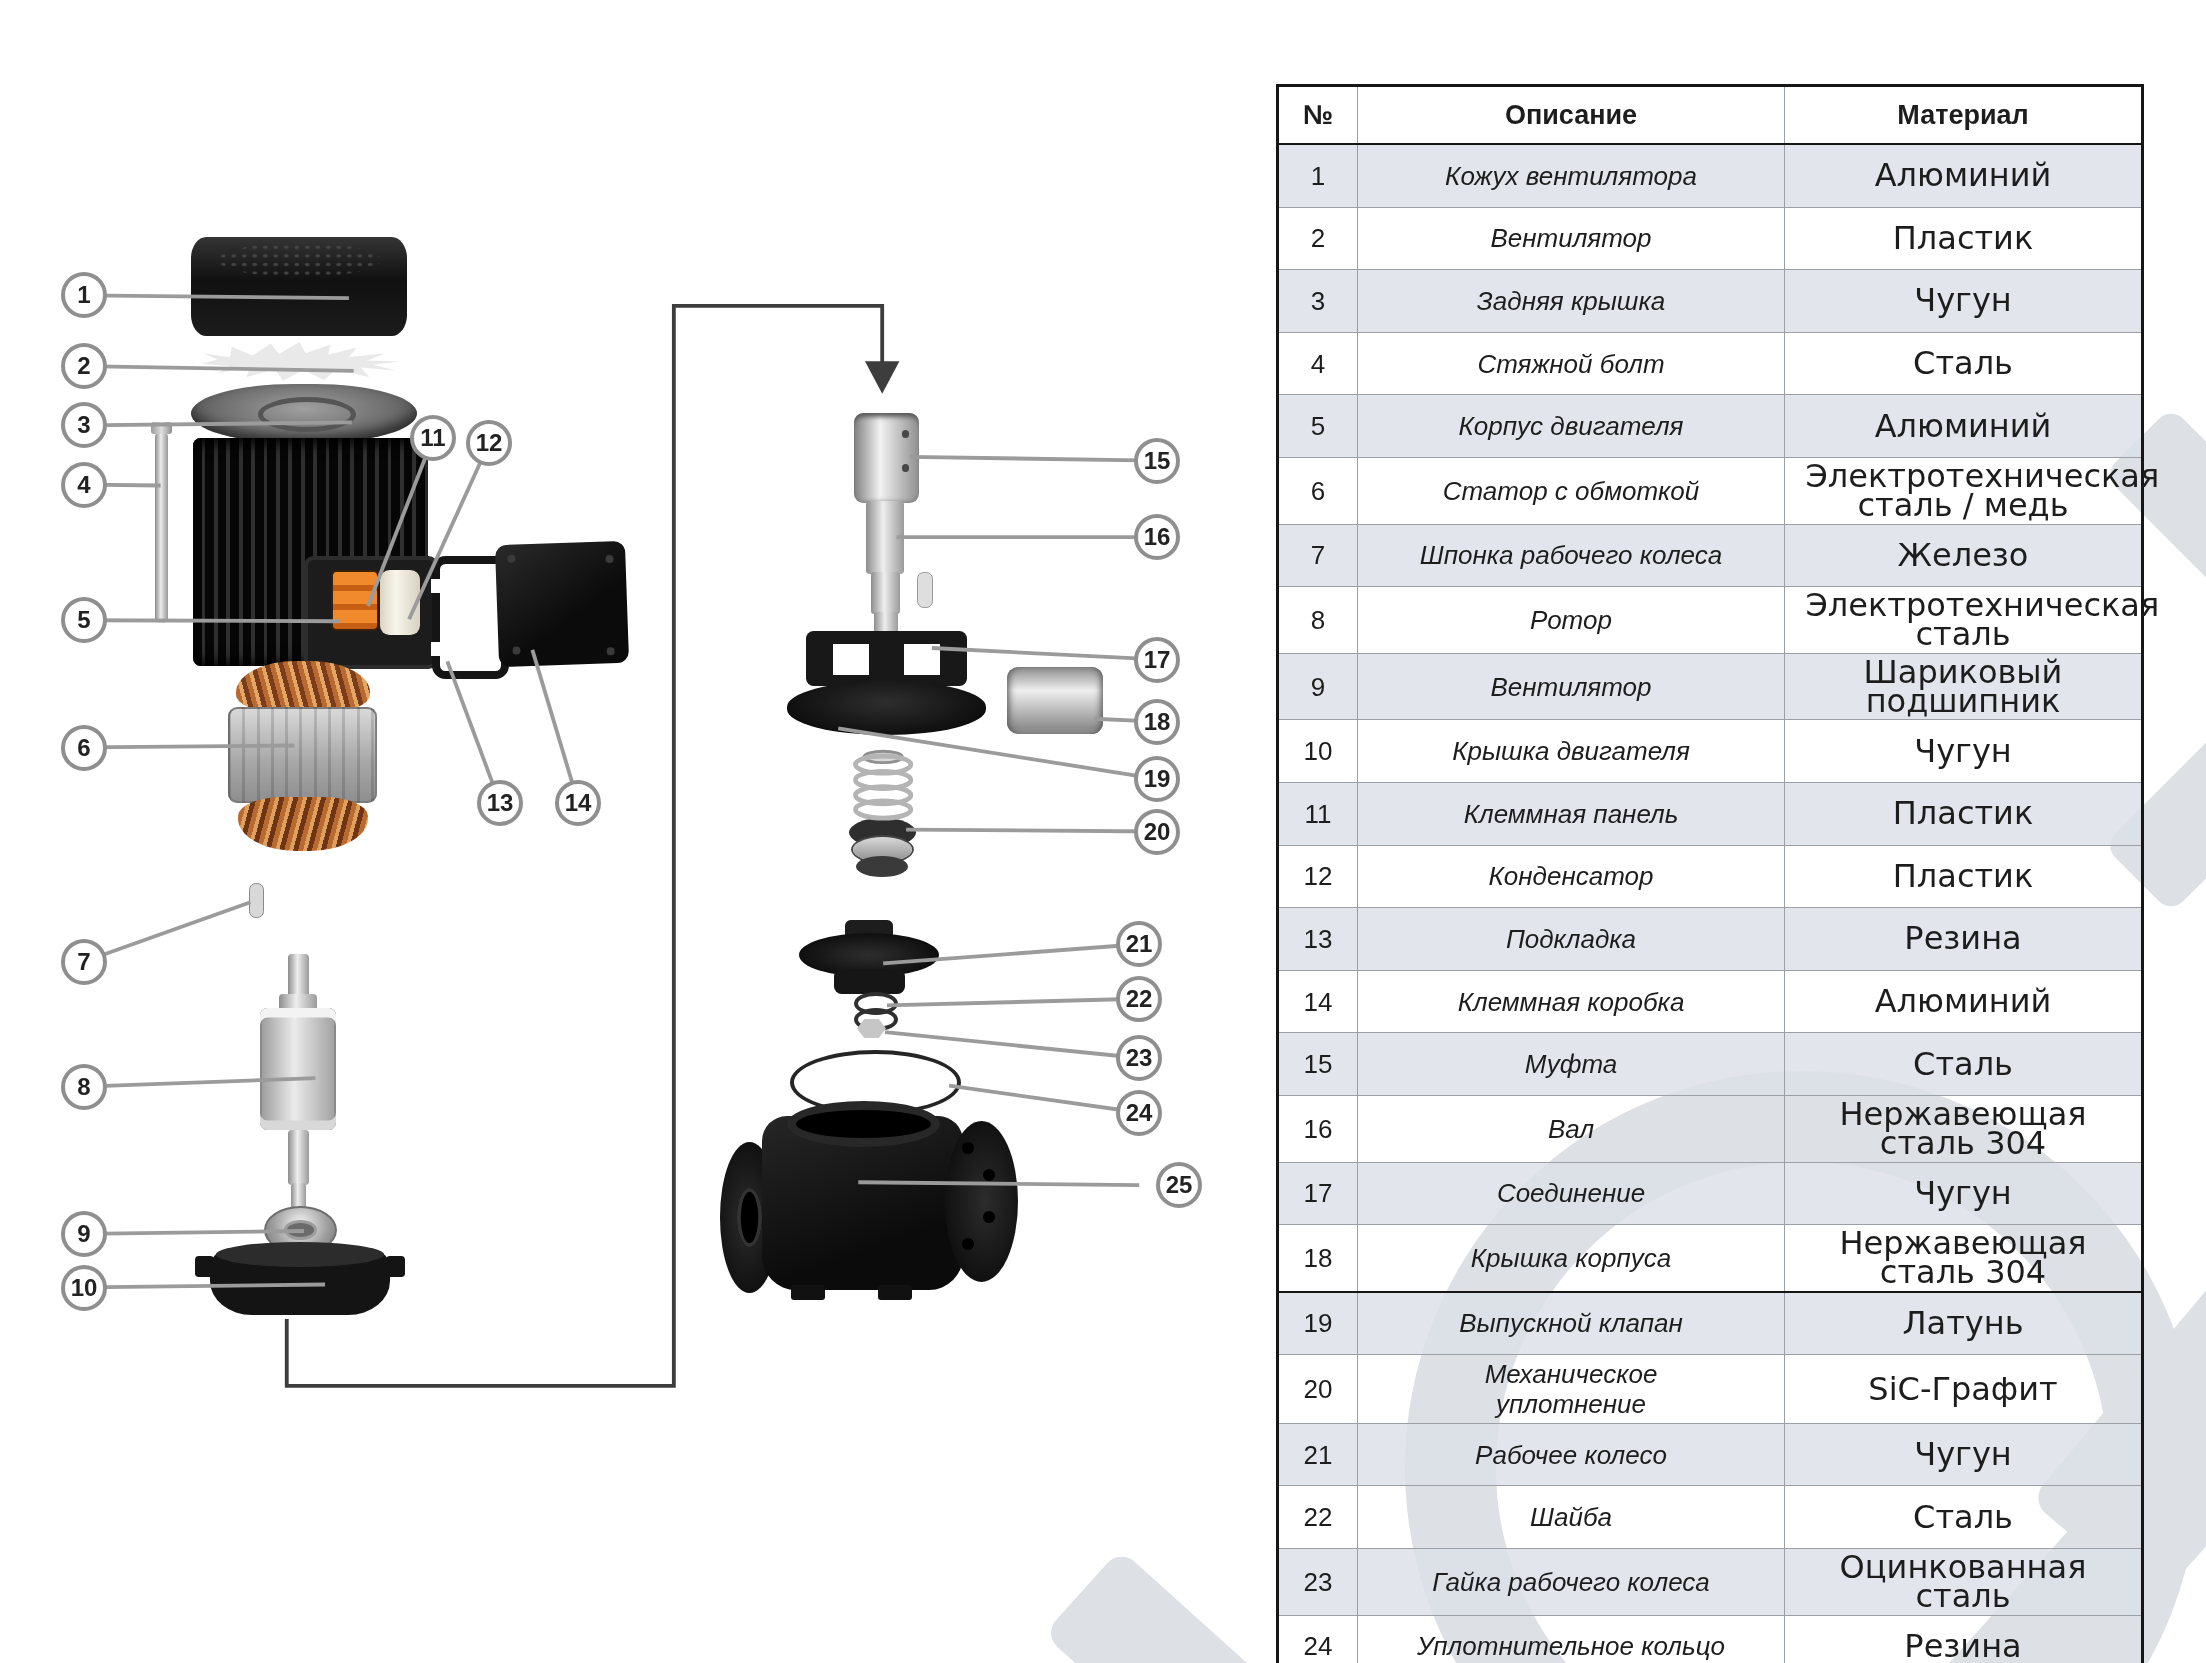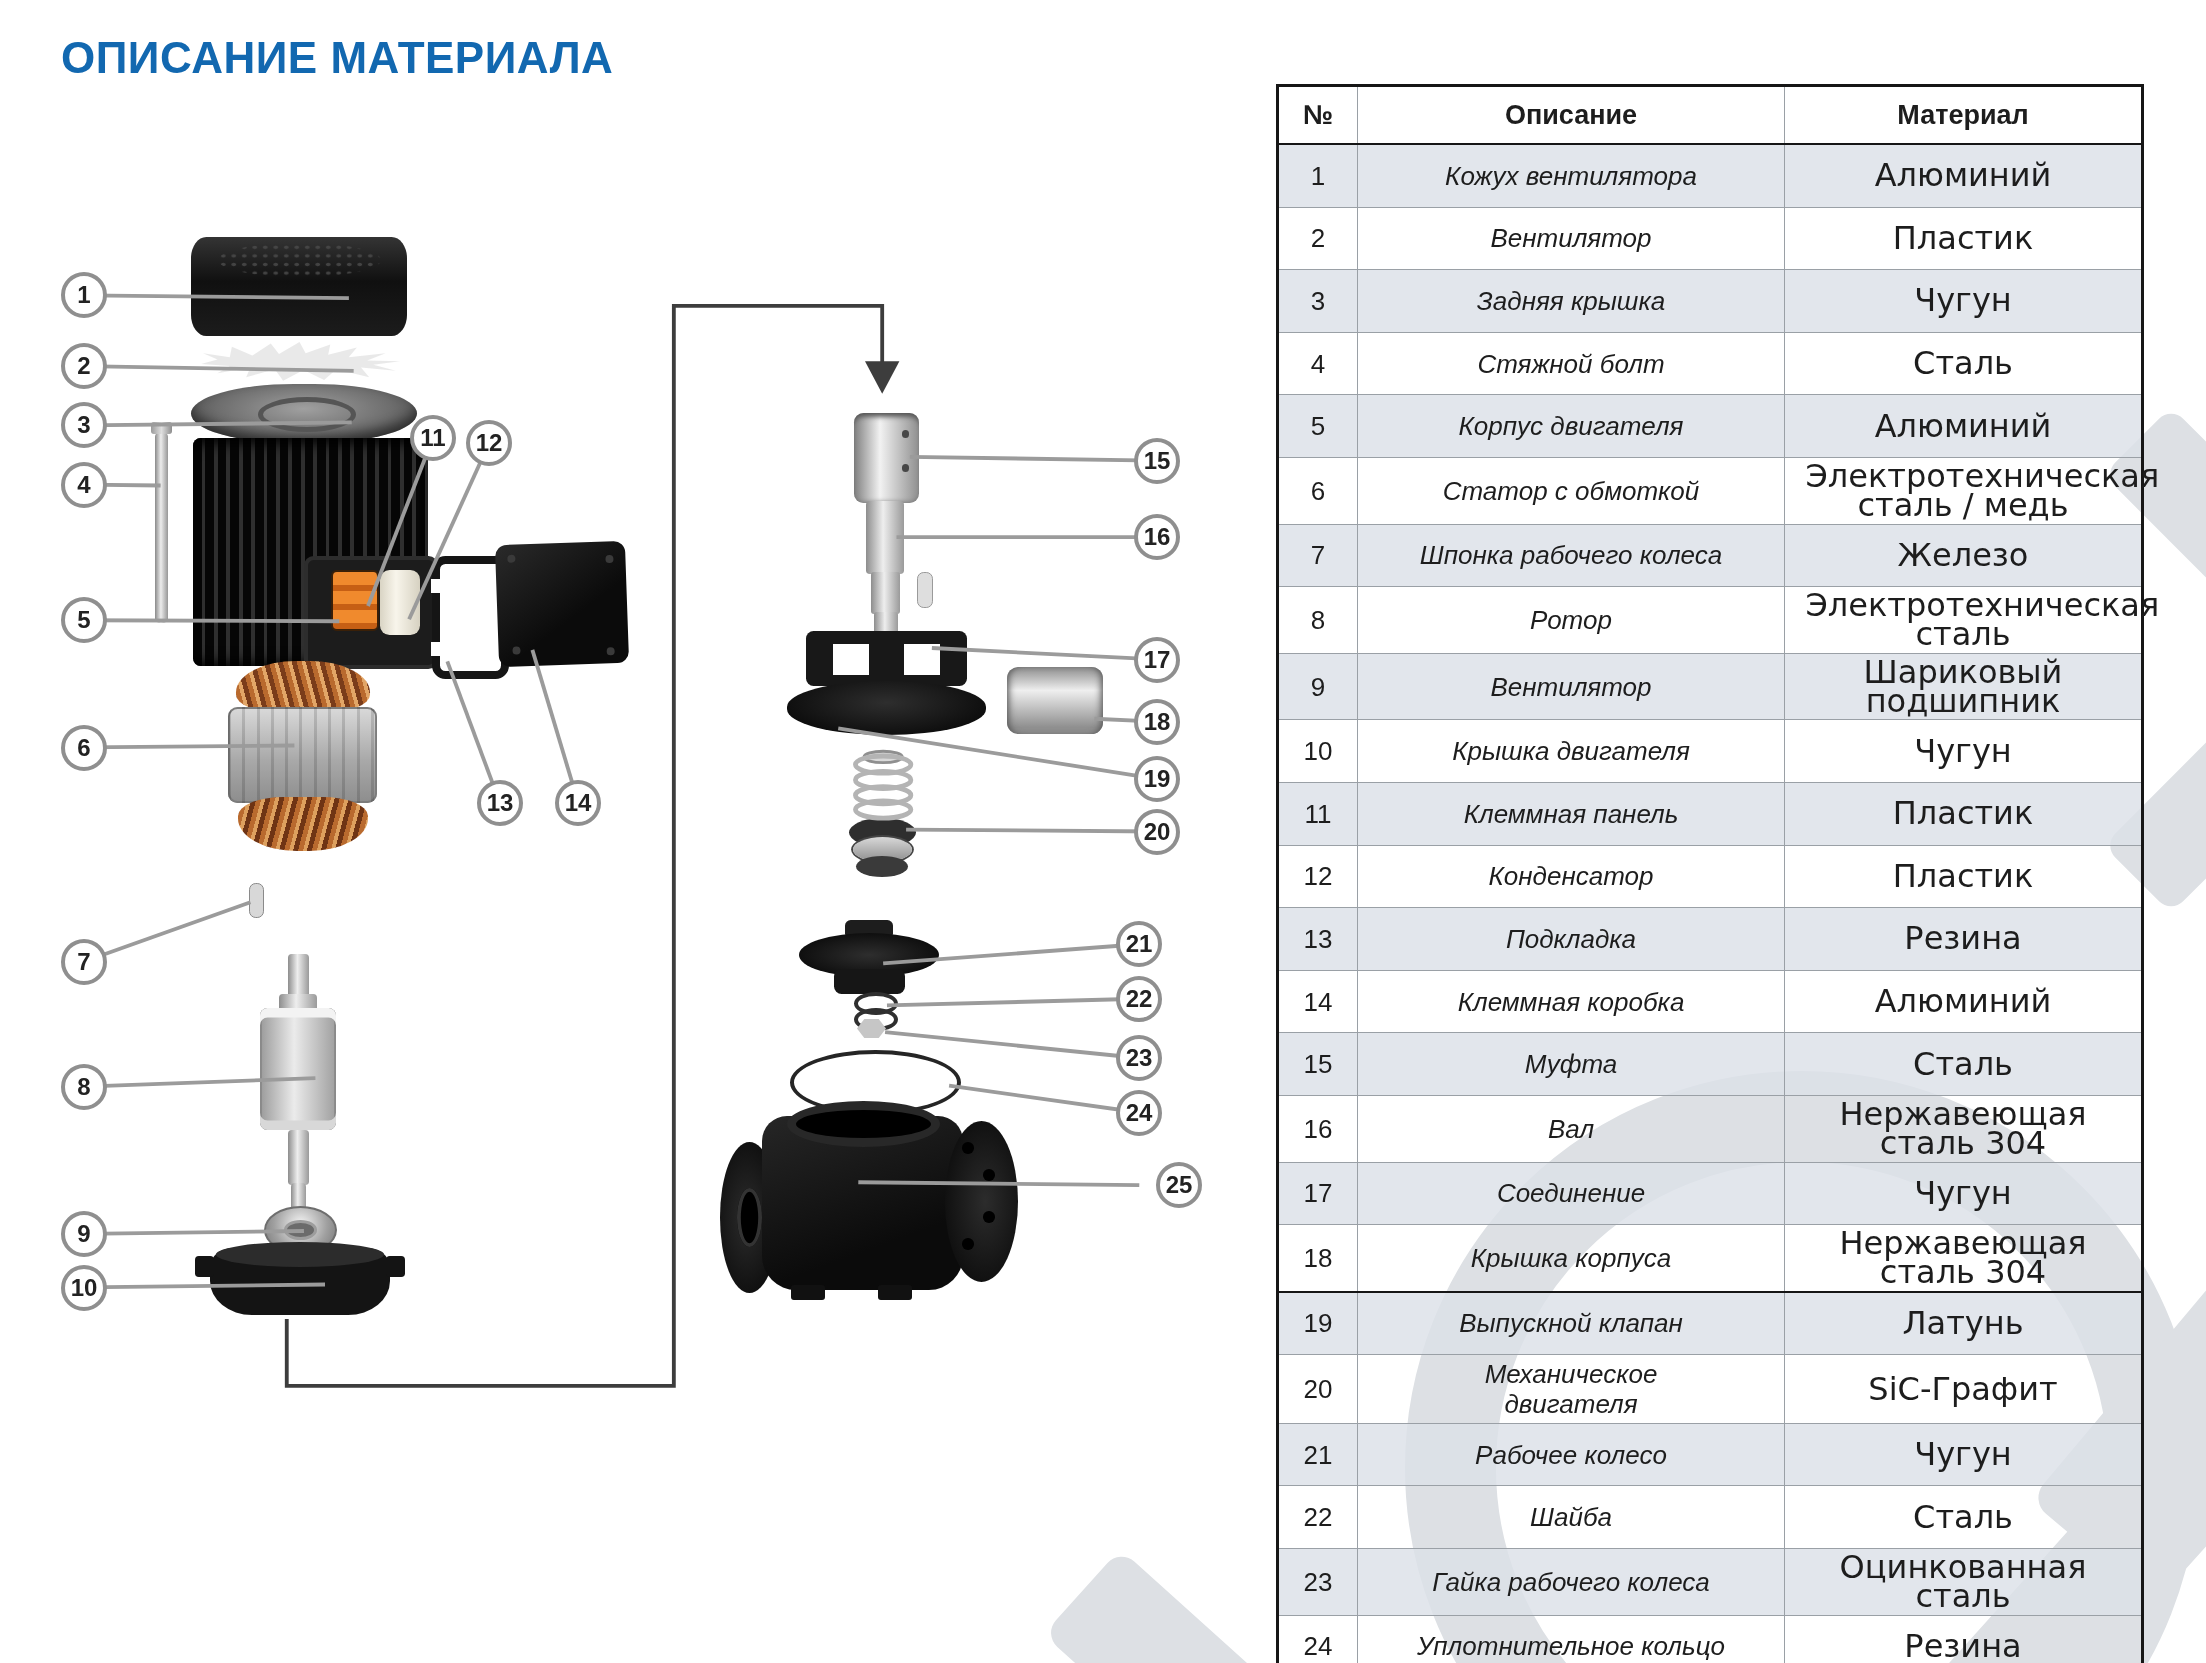--- a/index.html
+++ b/index.html
@@ -156,21 +156,20 @@
 
 <div class="page">
 
   <div class="wm" id="wm-band-a"></div>
   <div class="wm" id="wm-band-b"></div>
   <div class="wm" id="wm-ring"></div>
   <div class="wm" id="wm-band-c"></div>
   <div class="wm" id="wm-band-d"></div>
   <div class="wm" id="wm-band-e"></div>
 
-  <div id="page-title">ОПИСАНИЕ МАТЕРИАЛА</div>
 
   <div id="diagram">
 
     <div class="part" id="part-fan-cover">
         <div class="sub grill"></div>
       </div>
     <div class="part" id="part-fan"></div>
     <div class="part" id="part-rear-cover">
         <div class="sub ring"></div>
       </div>
@@ -426,21 +425,21 @@
 
   <tr>
     <td class="cell-num">19</td>
     <td class="cell-desc">Выпускной клапан</td>
     <td class="cell-mat"><span>Латунь</span></td>
   </tr>
 
   <tr>
     <td class="cell-num">20</td>
     <td class="cell-desc">Механическое
-двигателя</td>
+уплотнение</td>
     <td class="cell-mat"><span>SiC-Графит</span></td>
   </tr>
 
   <tr>
     <td class="cell-num">21</td>
     <td class="cell-desc">Рабочее колесо</td>
     <td class="cell-mat"><span>Чугун</span></td>
   </tr>
 
   <tr>

